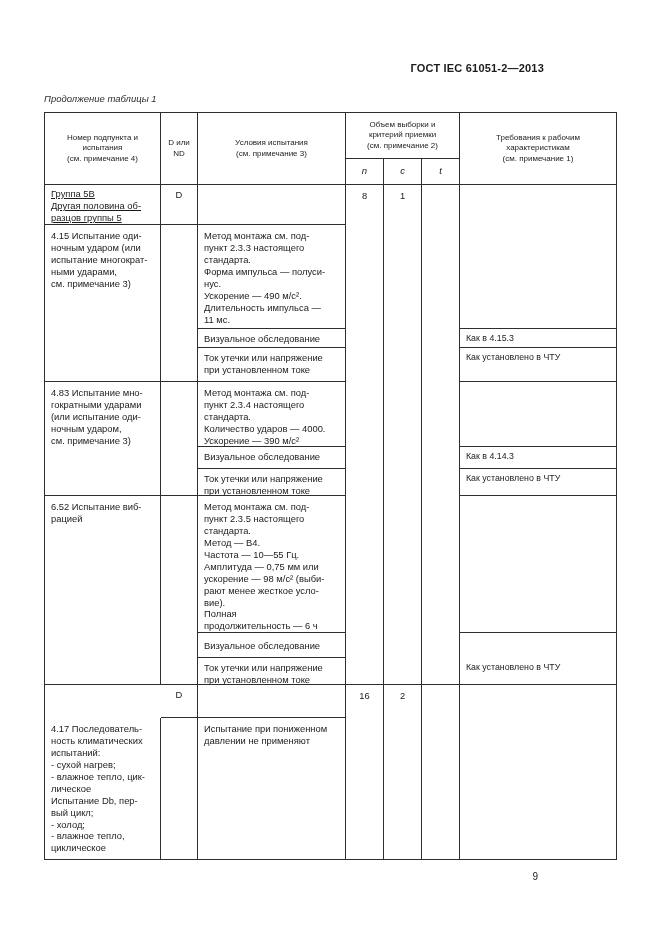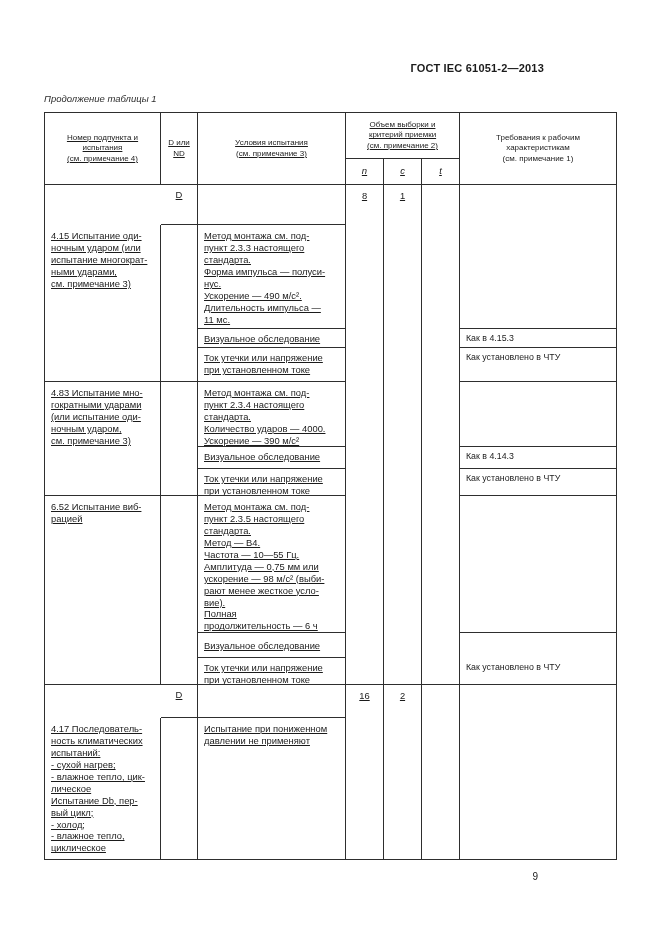--- a/index.html
+++ b/index.html
@@ -13,21 +13,21 @@
 
   .gtable {
     position:absolute; top:112px; left:44px; width:573px; height:748px;
     border:1px solid var(--line);
     display:grid;
     grid-template-columns:116px 37px 148px 38px 38px 38px 1fr;
     grid-template-rows:46px 26px 40px 104px 19px 34px 65px 22px 27px 137px 25px 27px 33px auto;
     font-size:9.4px; line-height:1.27;
   }
   .cell { padding:4px 6px; overflow:hidden; }
-  .bR { border-right:1px solid var(--line);text-decoration:underline; }
+  .bR { border-right:1px solid var(--line); }
   .bB { border-bottom:1px solid var(--line); }
   .hdr { display:flex; flex-direction:column; align-items:center; justify-content:center; text-align:center; font-size:8px; line-height:1.3; padding:2px 3px; white-space:pre-line; }
   .sub { font-style:italic; font-size:9.5px; }
   .pre { white-space:pre-line; }
   .ctr { text-align:center; }
   .top { padding-top:5px; }
   .ul  { text-decoration:underline; }
   .req { font-size:8.8px; }
 </style>
 </head>
@@ -50,20 +50,25 @@
     <div class="hdr bR bB" style="grid-area:1/4/2/7">Объем выборки и
 критерий приемки
 (см. примечание 2)</div>
     <div class="hdr sub bR bB" style="grid-area:2/4/3/5">n</div>
     <div class="hdr sub bR bB" style="grid-area:2/5/3/6">c</div>
     <div class="hdr sub bR bB" style="grid-area:2/6/3/7">t</div>
     <div class="hdr bB" style="grid-area:1/7/3/8">Требования к рабочим
 характеристикам
 (см. примечание 1)</div>
 
+    <div class="cell bR bB" style="grid-area:3/1/4/2;padding-top:3px">
+      <div class="ul">Группа 5В</div>
+      <div class="ul pre">Другая половина об-
+разцов группы 5</div>
+    </div>
     <div class="cell ctr bR bB" style="grid-area:3/2/4/3">D</div>
     <div class="cell bR bB" style="grid-area:3/3/4/4"></div>
     <div class="cell ctr top bR bB" style="grid-area:3/4/13/5">8</div>
     <div class="cell ctr top bR bB" style="grid-area:3/5/13/6">1</div>
     <div class="cell ctr top bR bB" style="grid-area:3/6/13/7"></div>
     <div class="cell bB" style="grid-area:3/7/5/8"></div>
 
     <div class="cell pre top bR bB" style="grid-area:4/1/7/2">4.15 Испытание оди-
 ночным ударом (или
 испытание многократ-

